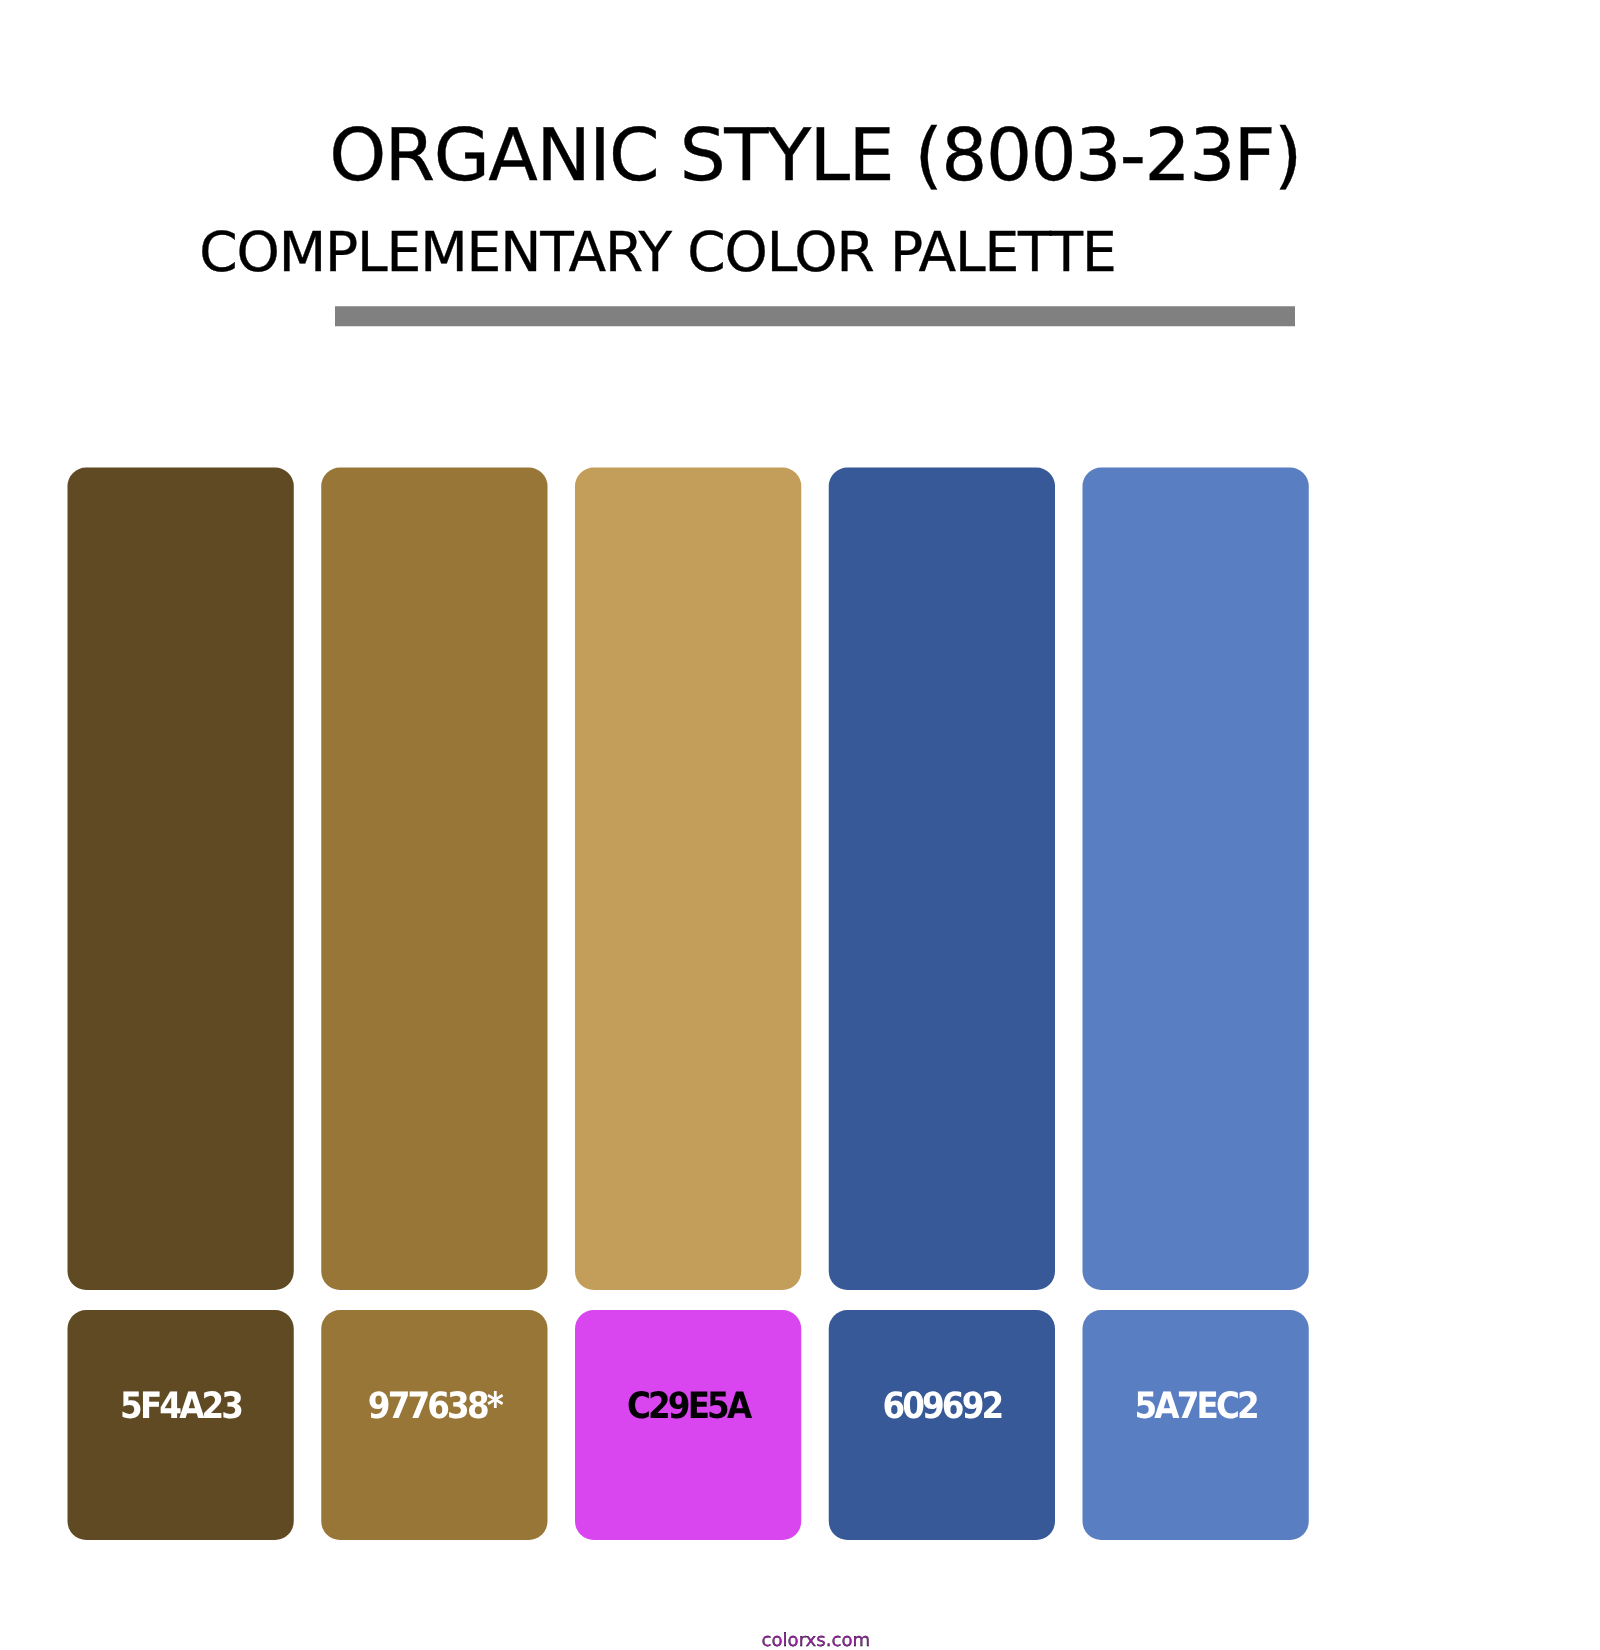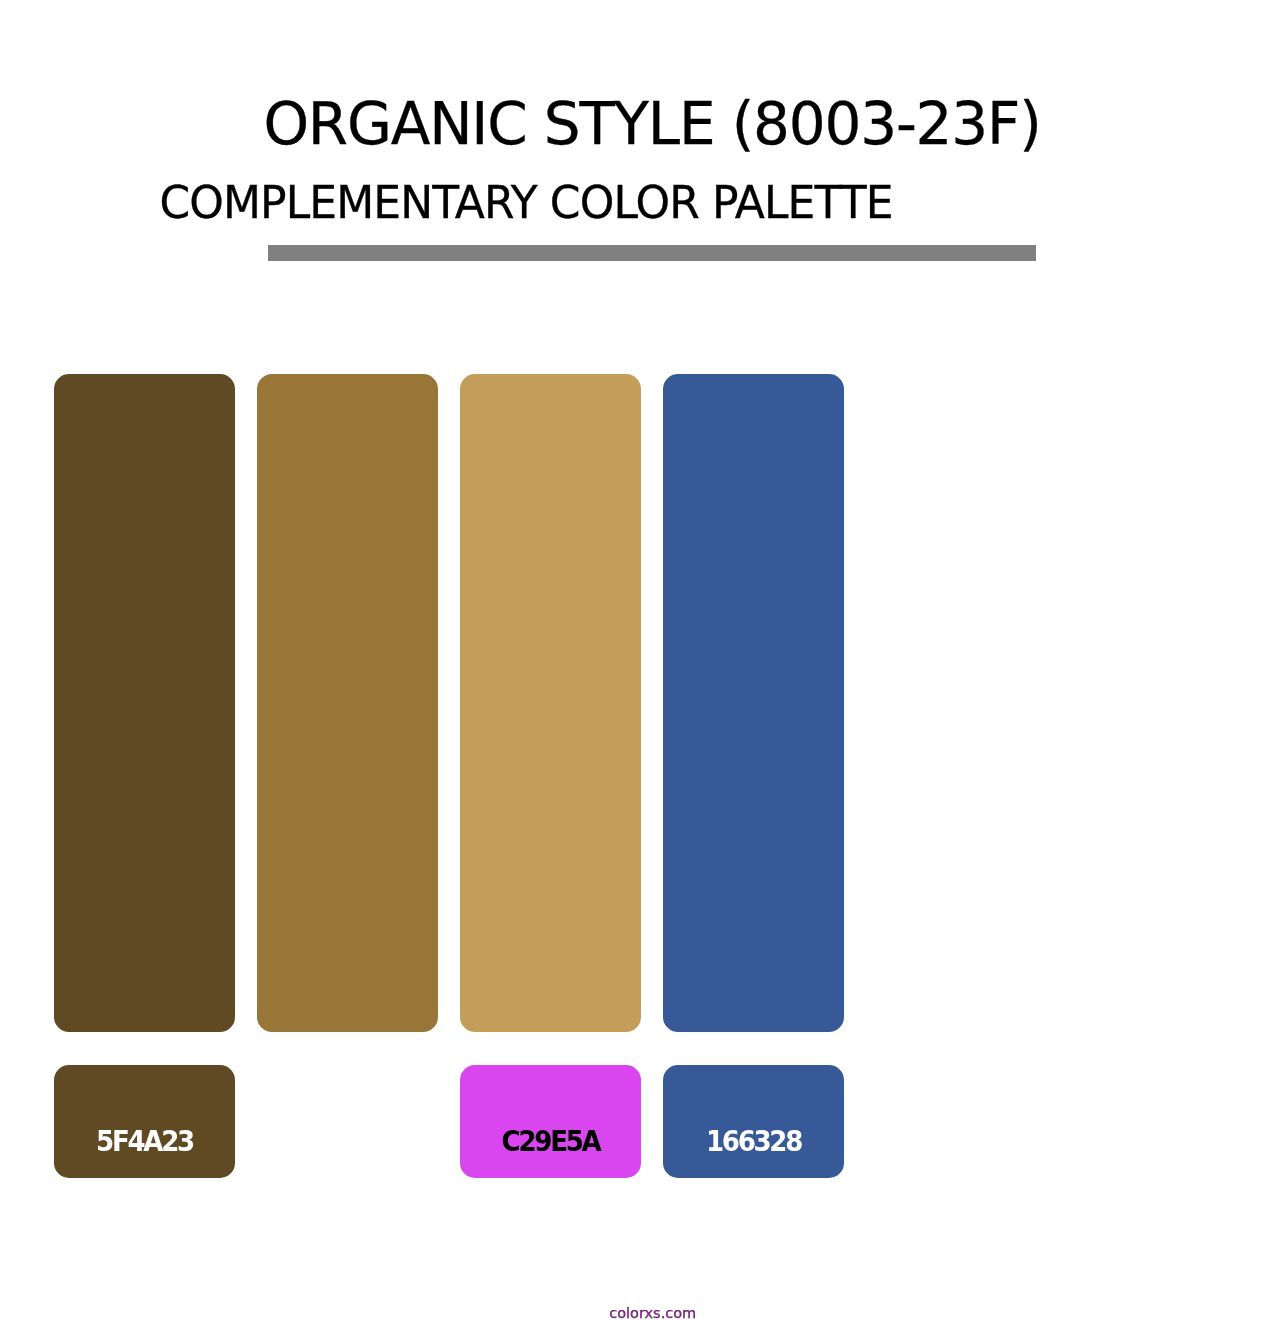--- a/index.html
+++ b/index.html
@@ -22,21 +22,21 @@
   .divider { position:absolute; left:256px; top:233px; width:768px; height:6px; }
   .divider .line { position:absolute; left:0; width:768px; height:2px; background:#808080; }
   .divider .line.a { top:0; }
   .divider .line.b { top:4px; }
 
   
   .grid { position:absolute; left:30px; top:350px; width:1208px;
            display:flex; gap:10px; }
   .col { width:193px; }
   .bar { height:657.5px; border-radius:15px; }
-  .chip { height:113px; margin-top:33px; border-radius:15px; position:relative; }
+  .chip { height:184px; margin-top:16px; border-radius:15px; position:relative; }
   .chiplabel { position:absolute; left:0; right:0; top:53.6px; text-align:center;
                 font-family:"DejaVu Sans", sans-serif; font-stretch:condensed;
                 font-weight:700; font-size:29px; letter-spacing:-2.3px;
                 line-height:normal; white-space:nowrap; will-change:transform; }
 
   
   .footer { position:absolute; left:0; top:1287px; width:1280px; text-align:center;
              font-family:"DejaVu Sans", sans-serif; font-size:14.5px; font-weight:400;
              line-height:normal; color:#a21caf; -webkit-text-stroke:0.25px #000000;
              transform:translateX(0.7px) translateZ(0); }
@@ -57,30 +57,39 @@
 
   <div class="grid">
     <div class="col">
       <div class="bar" style="background: rgb(95, 74, 35);"></div>
       <div class="chip" style="background: rgb(95, 74, 35);">
         <span class="chiplabel" style="color: rgb(255, 255, 255);">5F4A23</span>
       </div>
     </div>
     <div class="col">
       <div class="bar" style="background: rgb(151, 118, 56);"></div>
+      <div class="chip" style="background: rgb(151, 118, 56);">
+        <span class="chiplabel" style="color: rgb(255, 255, 255);">977638*</span>
+      </div>
     </div>
     <div class="col">
       <div class="bar" style="background: rgb(194, 158, 90);"></div>
       <div class="chip" style="background: #d946ef;">
         <span class="chiplabel" style="color: rgb(0, 0, 0);">C29E5A</span>
       </div>
     </div>
     <div class="col">
       <div class="bar" style="background: rgb(56, 89, 151);"></div>
       <div class="chip" style="background: rgb(56, 89, 151);">
-        <span class="chiplabel" style="color: rgb(255, 255, 255);">166328</span>
+        <span class="chiplabel" style="color: rgb(255, 255, 255);">609692</span>
+      </div>
+    </div>
+    <div class="col">
+      <div class="bar" style="background: rgb(90, 126, 194);"></div>
+      <div class="chip" style="background: rgb(90, 126, 194);">
+        <span class="chiplabel" style="color: rgb(255, 255, 255);">5A7EC2</span>
       </div>
     </div>
   </div>
 
   <div class="footer">colorxs.com</div>
 
 </div>
 
 </body></html>

